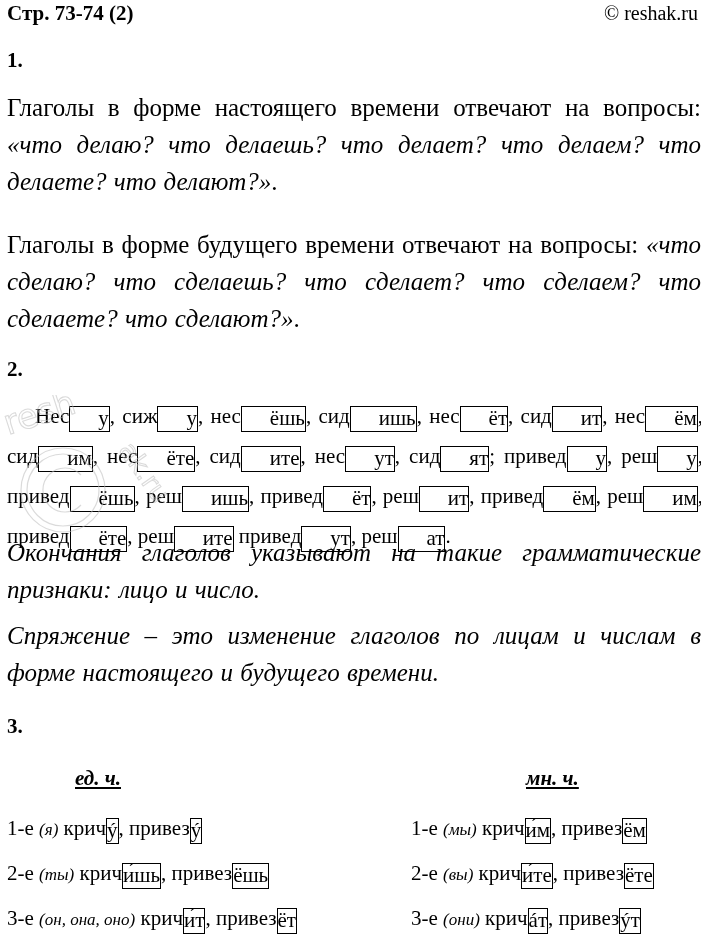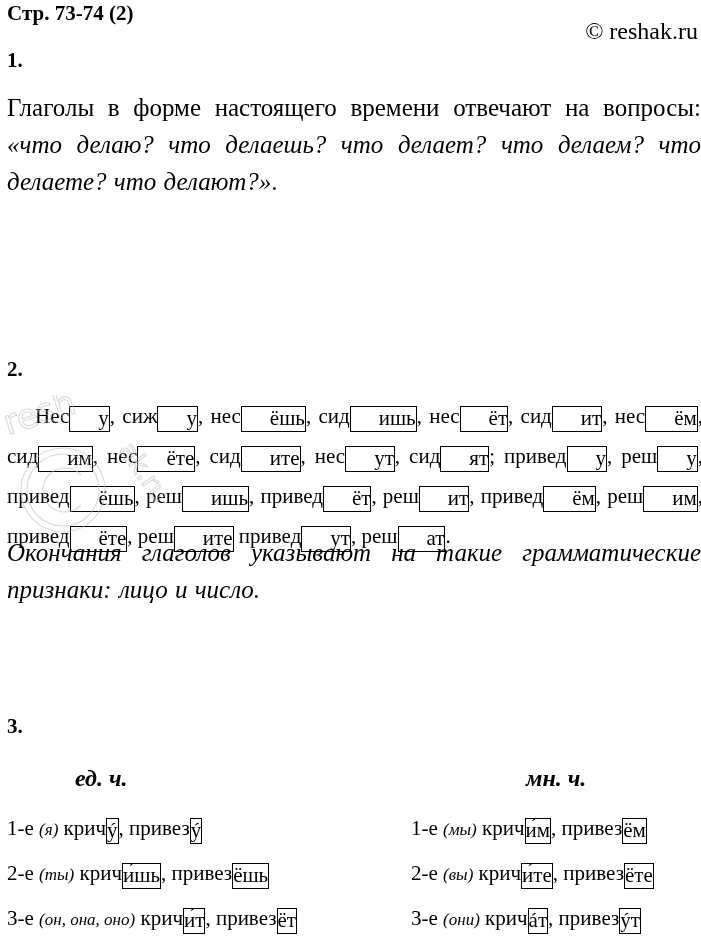--- a/index.html
+++ b/index.html
@@ -4,40 +4,40 @@
   <style>
     html, body { margin: 0; padding: 0; background: #ffffff; }
     body {
       width: 701px; height: 939px; position: relative; overflow: hidden;
       font-family: "Liberation Serif", "DejaVu Serif", serif;
       color: #000000;
     }
     .page { position: absolute; left: 3px; top: 0; width: 701px; height: 851px; }
     .header-row { position: absolute; left: 4px; right: 6px; top: 0px; height: 26px; }
     .header-title { position: absolute; left: 0; top: 0; font-weight: bold; font-size: 21px; line-height: 26px; }
-    .header-copy { position: absolute; right: 0; top: 0; font-size: 24px; line-height: 26px; margin-top: 18px; }
+    .header-copy { position: absolute; right: 0; top: 0; font-size: 20px; line-height: 26px; }
     .sec-num { position: absolute; left: 4px; font-weight: bold; font-size: 21px; line-height: 26px; }
     .para {
       position: absolute; left: 4px; width: 694px;
       font-size: 25px; line-height: 37px; text-align: justify; text-align-last: left;
       word-spacing: 1px;
     }
     .para i { font-style: italic; }
     .ital { font-style: italic; }
     .verbs {
       position: absolute; left: 4px; width: 696px;
       font-size: 21px; line-height: 40px; text-align: justify;
     }
     .verbs .w { white-space: nowrap; }
     .box {
       display: inline-block; border: 1.3px solid #000; line-height: 18px;
       padding: 2px 0px 4px 0px; margin: 0; vertical-align: baseline;
       position: relative; top: 2px;
     }
-    .col-head { position: absolute; font-weight: bold; font-style: italic; font-size: 24px; line-height: 26px; }
+    .col-head { position: absolute; font-weight: bold; font-style: italic; font-size: 21px; line-height: 26px; text-decoration: underline; }
     .conj-row { position: absolute; font-size: 21px; line-height: 26px; white-space: nowrap; }
     .pron { font-style: italic; font-size: 17px; }
     .watermark {
       position: absolute; left: 0px; top: 395px; width: 175px; height: 150px;
       pointer-events: none; opacity: 0.55;
     }
   </style>
 </head>
 <body>
 
@@ -47,26 +47,30 @@
     <span class="header-title">Стр. 73-74 (2)</span>
     <span class="header-copy">© reshak.ru</span>
   </div>
 
   <div class="sec-num" style="top:47px;">1.</div>
 
   <div class="para" style="top:89px;">
     <span>Глаголы в форме настоящего времени отвечают на вопросы: </span><i>«что делаю? что делаешь? что делает? что делаем? что делаете? что делают?»</i><span>.</span>
   </div>
 
+  <div class="para" style="top:226px;">
+    <span>Глаголы в форме будущего времени отвечают на вопросы: </span><i>«что сделаю? что сделаешь? что сделает? что сделаем? что сделаете? что сделают?»</i><span>.</span>
+  </div>
 
   <div class="sec-num" style="top:356px;">2.</div>
 
   <div class="verbs" style="top:396px; text-indent:28px;" id="verbs-list"><span class="w"><span>Нес</span><span class="box">у</span><span>,</span></span> <span class="w"><span>сиж</span><span class="box">у</span><span>,</span></span> <span class="w"><span>нес</span><span class="box">ёшь</span><span>,</span></span> <span class="w"><span>сид</span><span class="box">ишь</span><span>,</span></span> <span class="w"><span>нес</span><span class="box">ёт</span><span>,</span></span> <span class="w"><span>сид</span><span class="box">ит</span><span>,</span></span> <span class="w"><span>нес</span><span class="box">ём</span><span>,</span></span> <span class="w"><span>сид</span><span class="box">им</span><span>,</span></span> <span class="w"><span>нес</span><span class="box">ёте</span><span>,</span></span> <span class="w"><span>сид</span><span class="box">ите</span><span>,</span></span> <span class="w"><span>нес</span><span class="box">ут</span><span>,</span></span> <span class="w"><span>сид</span><span class="box">ят</span><span>;</span></span> <span class="w"><span>привед</span><span class="box">у</span><span>,</span></span> <span class="w"><span>реш</span><span class="box">у</span><span>,</span></span> <span class="w"><span>привед</span><span class="box">ёшь</span><span>,</span></span> <span class="w"><span>реш</span><span class="box">ишь</span><span>,</span></span> <span class="w"><span>привед</span><span class="box">ёт</span><span>,</span></span> <span class="w"><span>реш</span><span class="box">ит</span><span>,</span></span> <span class="w"><span>привед</span><span class="box">ём</span><span>,</span></span> <span class="w"><span>реш</span><span class="box">им</span><span>,</span></span> <span class="w"><span>привед</span><span class="box">ёте</span><span>,</span></span> <span class="w"><span>реш</span><span class="box">ите</span><span></span></span> <span class="w"><span>привед</span><span class="box">ут</span><span>,</span></span> <span class="w"><span>реш</span><span class="box">ат</span><span>.</span></span> </div>
 
   <div class="para ital" style="top:534px;">Окончания глаголов указывают на такие грамматические признаки: лицо и число.</div>
+  <div class="para ital" style="top:617px;">Спряжение – это изменение глаголов по лицам и числам в форме настоящего и будущего времени.</div>
 
   <div class="sec-num" style="top:713px;">3.</div>
 
   <div class="col-head" style="left:72px; top:765px;">ед. ч.</div>
   <div class="col-head" style="left:523px; top:765px;">мн. ч.</div>
 
   <div id="sing-rows">
       <div class="conj-row" style="left: 4px; top: 815px; text-align: right;"><span>1-е</span> <span class="pron">(я)</span> <span>крич</span><span class="box">ý</span><span>,</span> <span>привез</span><span class="box">ý</span></div>
       <div class="conj-row" style="left: 4px; top: 860px;"><span>2-е</span> <span class="pron">(ты)</span> <span>крич</span><span class="box">и́шь</span><span>,</span> <span>привез</span><span class="box">ёшь</span></div>
       <div class="conj-row" style="left: 4px; top: 905px; text-align: right;"><span>3-е</span> <span class="pron">(он, она, оно)</span> <span>крич</span><span class="box">и́т</span><span>,</span> <span>привез</span><span class="box">ёт</span></div>

